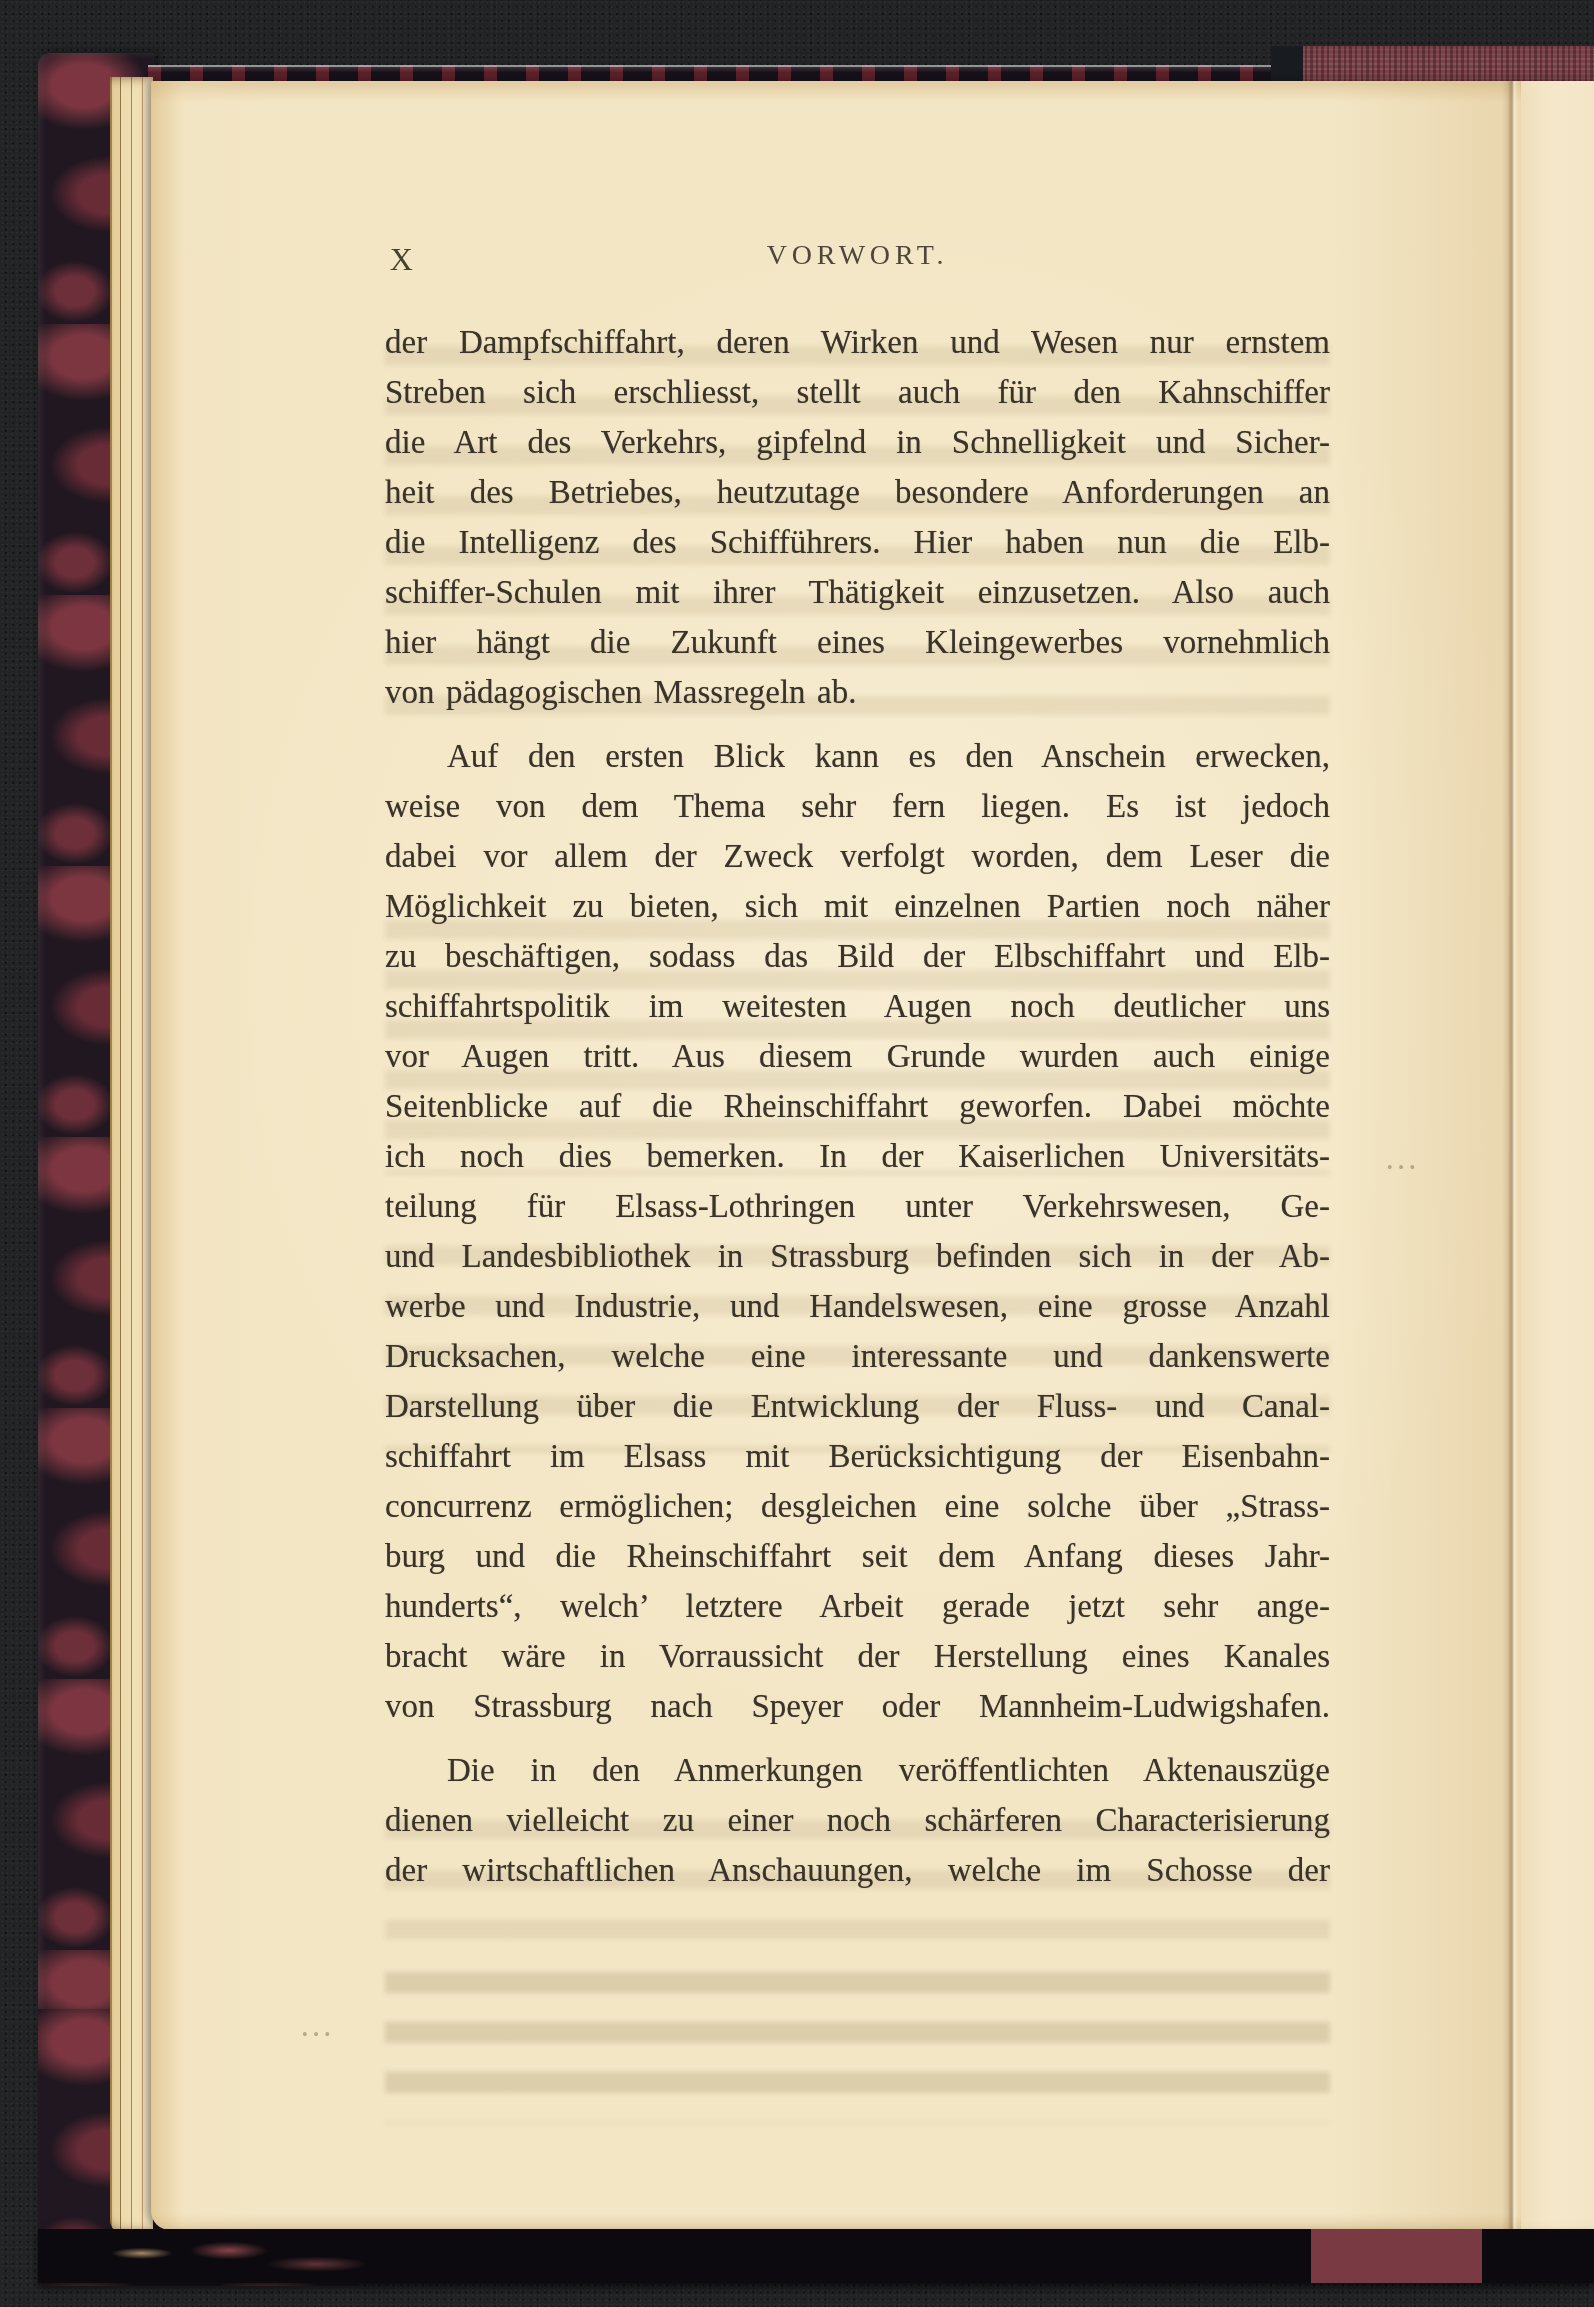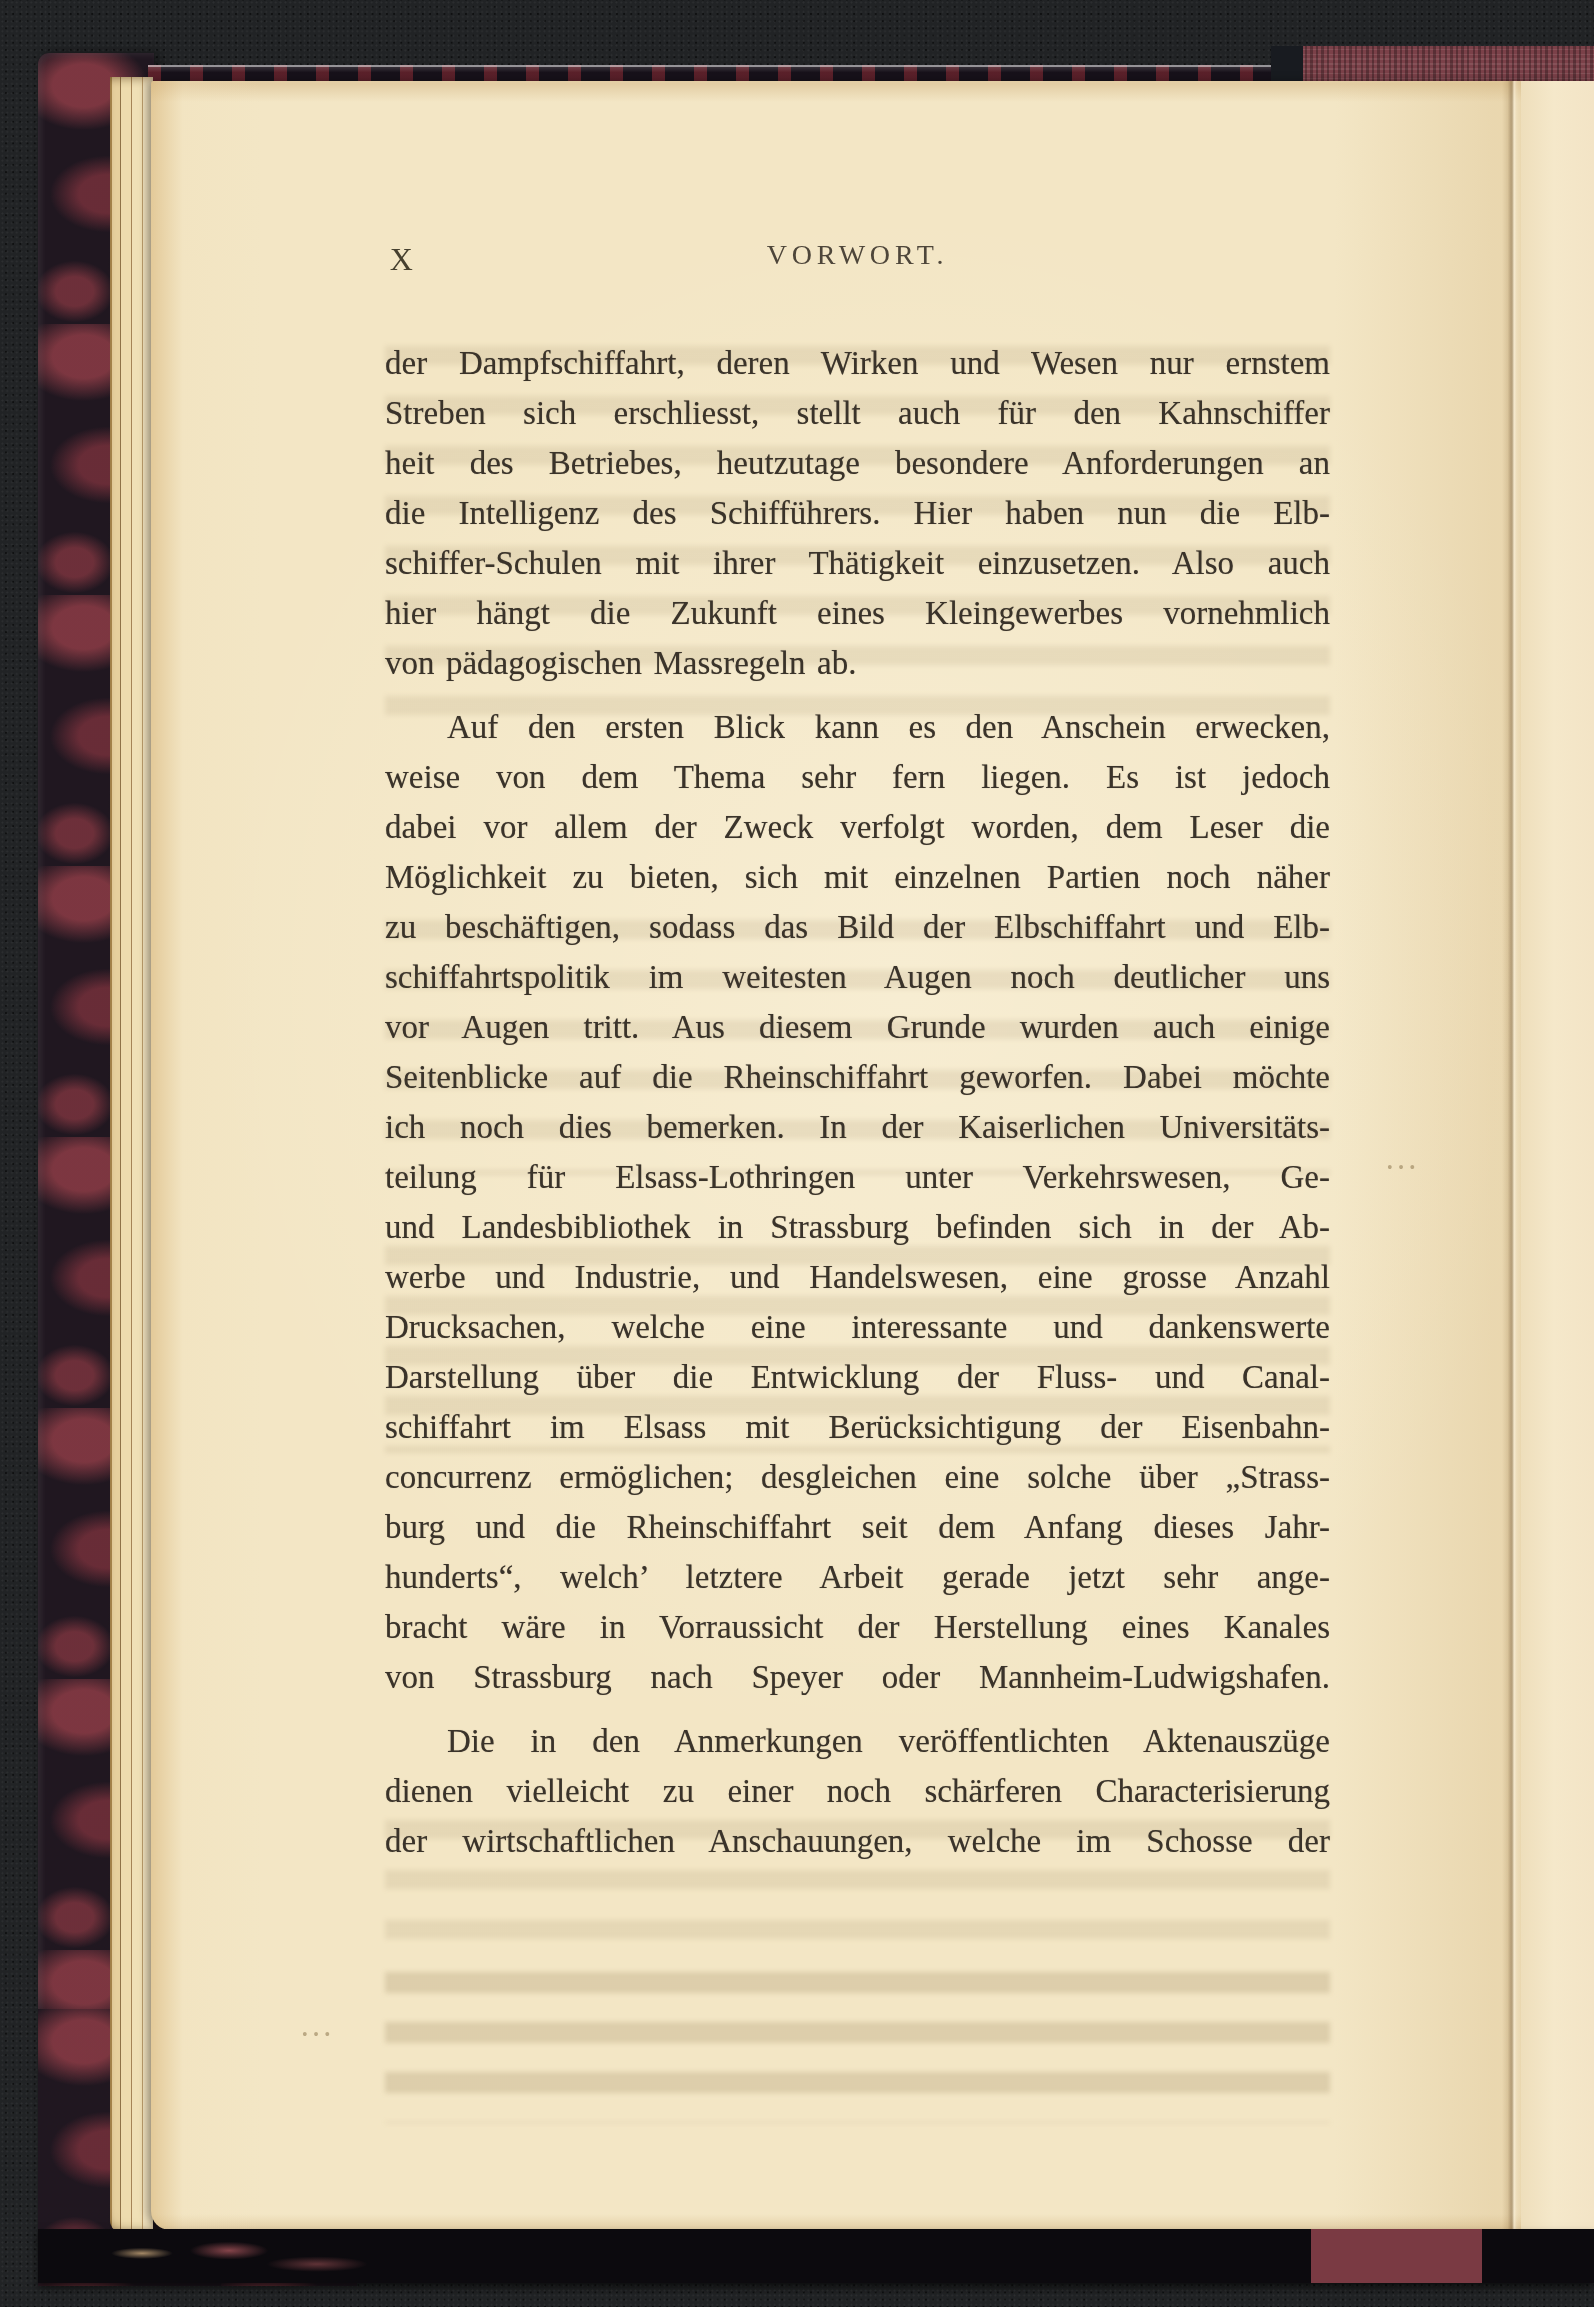--- a/index.html
+++ b/index.html
@@ -94,21 +94,21 @@
   
   .textblock{position:absolute;left:234px;top:158px;width:945px;z-index:6;color:#3a332a;}
   .header{position:relative;height:37px;}
   .pagenum{position:absolute;left:4.8px;top:1.6px;font-size:32px;color:#46402f;}
   .running{display:block;text-align:center;font-size:28px;letter-spacing:4.8px;color:#4e463a;}
   .para{margin:0;}
   .para .line{
     font-size:33px;line-height:50px;height:50px;white-space:nowrap;
     text-align:justify;text-align-last:justify;word-spacing:3.2px;
     text-shadow:0 0 0.8px rgba(56,46,36,.45);}
-  .p1{margin-top:62px;}
+  .p1{margin-top:41px;}
   .p2,.p3{margin-top:14px;}
   .para.indent .line:first-child{padding-left:62px;}
   .para.endshort .line:last-child{text-align-last:left;}
 
   .dots{position:absolute;z-index:6;font-size:16px;letter-spacing:5.6px;color:rgba(140,118,78,.55);}
   .d1{left:1236px;top:1078px;}
   .d2{left:151px;top:1945px;}
 </style>
 </head>
 <body>
@@ -133,20 +133,21 @@
     <div class="crease"></div>
 
     <div class="textblock">
       <div class="header">
         <span class="pagenum">X</span>
         <span class="running">VORWORT.</span>
       </div>
       <div class="para p1 endshort">
           <div class="line">der Dampfschiffahrt, deren Wirken und Wesen nur ernstem</div>
           <div class="line">Streben sich erschliesst, stellt auch für den Kahnschiffer</div>
+          <div class="line">die Art des Verkehrs, gipfelnd in Schnelligkeit und Sicher-</div>
           <div class="line">heit des Betriebes, heutzutage besondere Anforderungen an</div>
           <div class="line">die Intelligenz des Schifführers. Hier haben nun die Elb-</div>
           <div class="line">schiffer-Schulen mit ihrer Thätigkeit einzusetzen. Also auch</div>
           <div class="line">hier hängt die Zukunft eines Kleingewerbes vornehmlich</div>
           <div class="line">von pädagogischen Massregeln ab.</div>
         </div>
       <div class="para p2 indent">
           <div class="line">Auf den ersten Blick kann es den Anschein erwecken,</div>
           <div class="line">weise von dem Thema sehr fern liegen. Es ist jedoch</div>
           <div class="line">dabei vor allem der Zweck verfolgt worden, dem Leser die</div>

